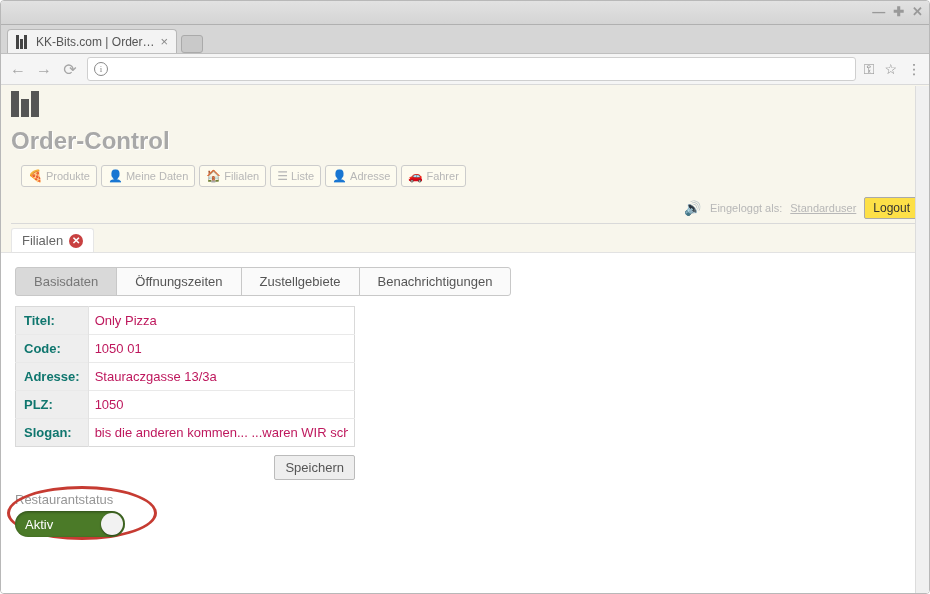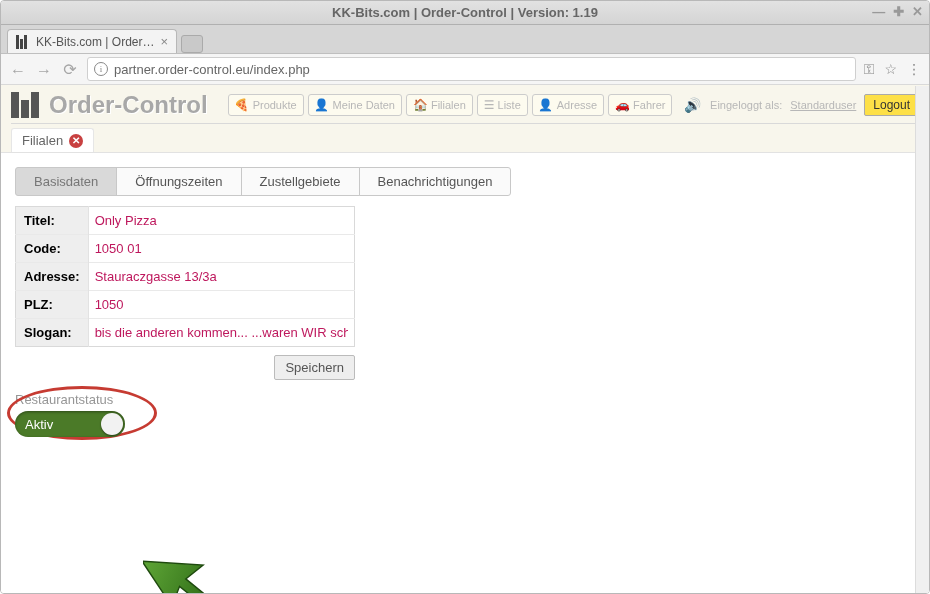--- a/index.html
+++ b/index.html
@@ -85,23 +85,24 @@
   }
   .addr-right { display:flex; gap:10px; color:#888; font-size:14px;}
 
   
   .app {
     background:#f8f6ec;
     padding: 6px 10px 0 10px;
     border-bottom: 1px solid #e2e2e2;
   }
   .app-header {
-    display:flex; align-items:center; gap:10px;
+    display:flex; gap:10px;
     border-bottom: 1px solid #d9d9d9;
     padding-bottom:4px;
+    flex-direction:column;
   }
   .logo {
     display:flex; gap:2px; height:26px;
   }
   .logo .lb { width:8px; background:#555; }
   .logo .lb.s { height:18px; margin-top:8px; }
   .app-title {
     font-size:24px; font-weight:bold; color:#a8a8a8;
     text-shadow: 1px 1px 0 #fff;
   }
@@ -154,21 +155,21 @@
 
   .form-table {
     margin-top:10px; border:1px solid #d9d9d9;
     border-collapse:collapse; width:340px;
     font-size:13px; color:#888;
   }
   .form-table tr { border-bottom:1px solid #e9e9e9;}
   .form-table tr:last-child{border-bottom:none;}
   .form-table th {
     background:#eee; text-align:left; padding:6px 8px; font-weight:bold;
-    color:#000000; width:72px; border-right:1px solid #e2e2e2;
+    color:#0f766e; width:72px; border-right:1px solid #e2e2e2;
   }
   .form-table td { padding:4px 6px; }
   .form-table input {
     border:none; width:100%; font-size:13px; color:#be185d;
     background:transparent; outline:none;
   }
 
   .save-row { width:340px; text-align:right; margin-top:8px;}
   .save-btn {
     border:1px solid #bbb; background:#eee; color:#555;
@@ -207,21 +208,20 @@
   
   .scroll-edge {
     position:absolute; right:0; top:85px; bottom:0; width:14px;
     background:#f0f0f0; border-left:1px solid #dcdcdc;
   }
 </style>
 </head>
 <body>
 
 <div class="os-titlebar">
-  <span>KK-Bits.com | Order-Control | Version: 1.19</span>
   <div class="os-controls">
     <span>—</span>
     <span>✚</span>
     <span>✕</span>
   </div>
 </div>
 
 <div class="tabstrip">
   <div class="browser-tab">
     <span class="favicon">
@@ -234,21 +234,20 @@
   </div>
   <div class="newtab"></div>
 </div>
 
 <div class="addrbar">
   <span class="nav-btn">←</span>
   <span class="nav-btn">→</span>
   <span class="nav-btn">⟳</span>
   <div class="urlbox">
     <span class="info-i">i</span>
-    <span>partner.order-control.eu/index.php</span>
   </div>
   <div class="addr-right">
     <span>⚿</span>
     <span>☆</span>
     <span>⋮</span>
   </div>
 </div>
 
 <div class="app">
   <div class="app-header">

